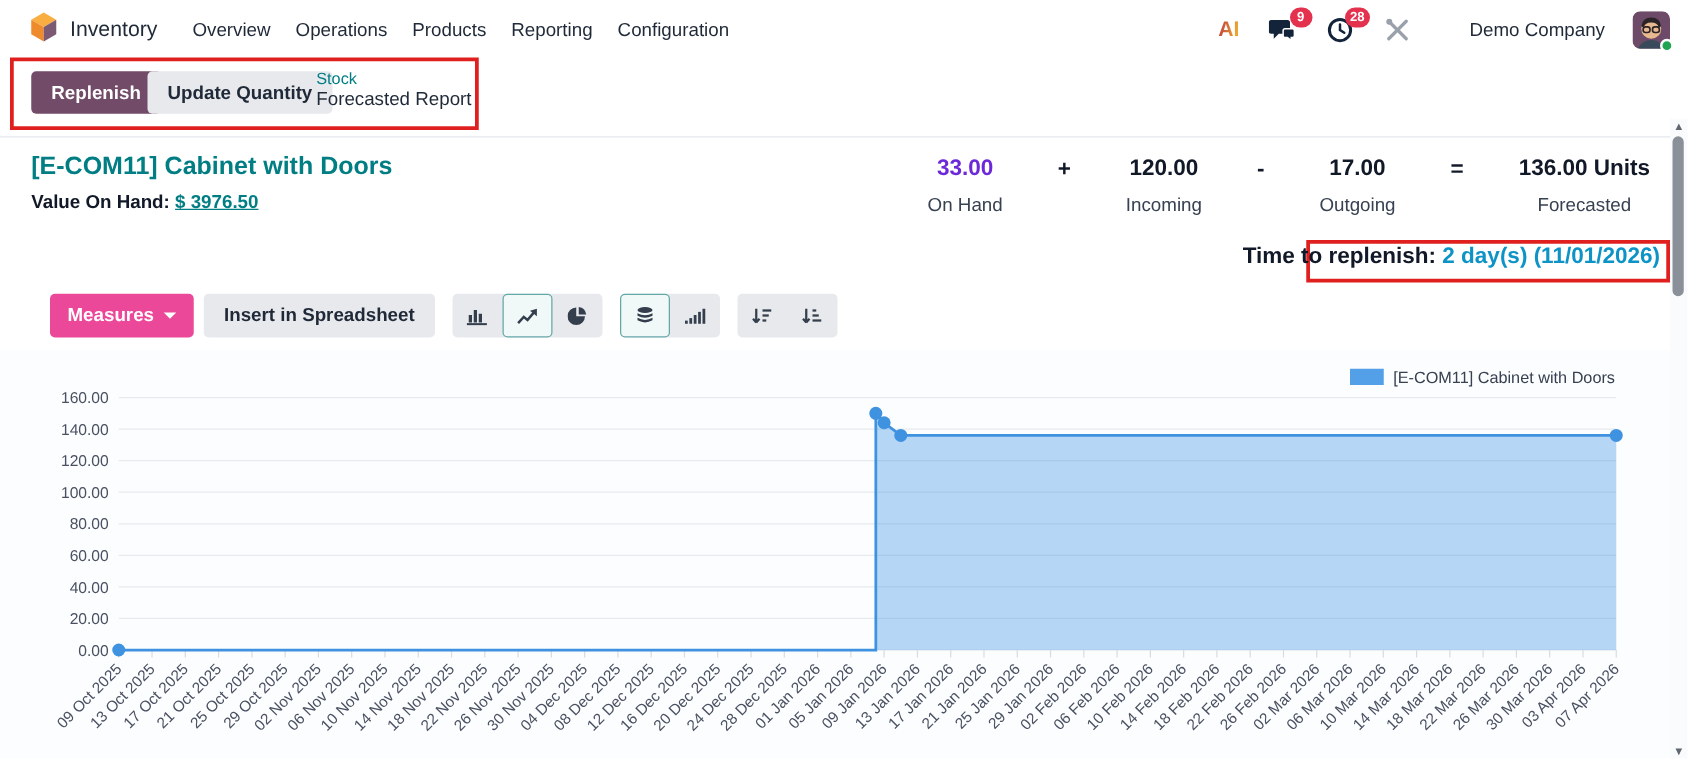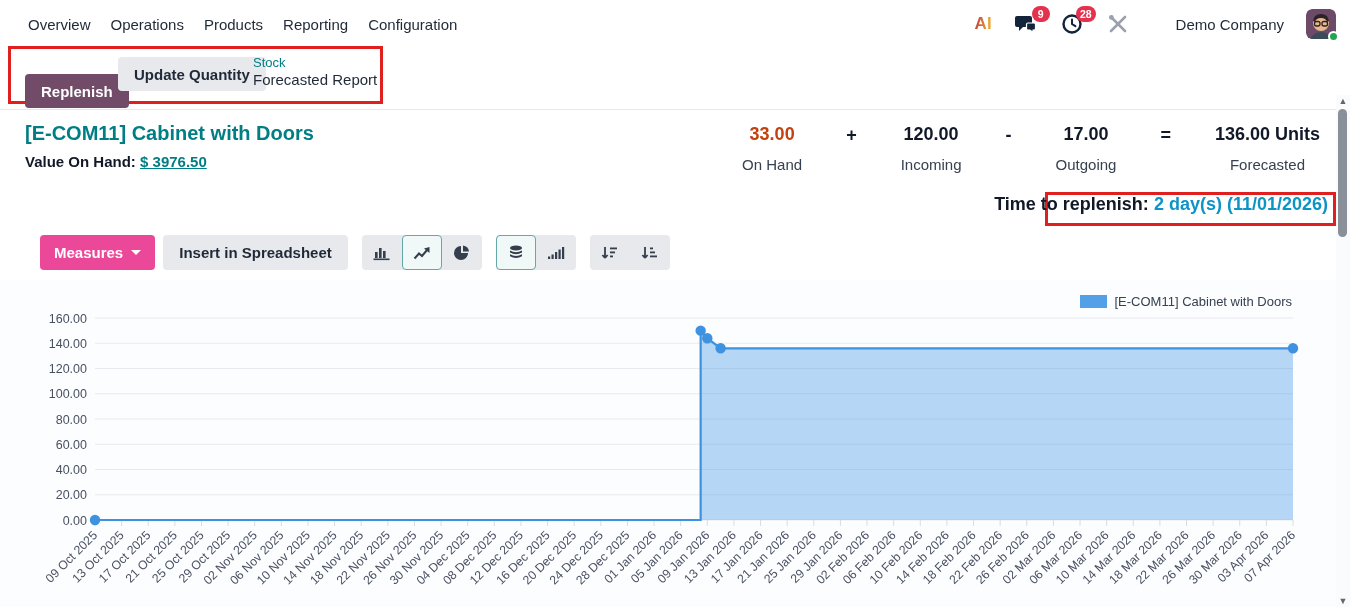--- a/index.html
+++ b/index.html
@@ -40,21 +40,21 @@
   
   .page-title { position:absolute; left:25px; top:122px; font-size:20px; font-weight:700; color:#017e84; }
   .voh { position:absolute; left:25px; top:153px; font-size:15px; }
   .voh b { font-weight:700; color:#111827; }
   .voh .amount { color:#017e84; font-weight:700;text-decoration:underline; }
 
   .stats { position:absolute; top:124px; right:30px; display:flex; align-items:flex-start; gap:44px; }
   .stat { display:flex; flex-direction:column; align-items:center; }
   .stat .num { font-size:18px; font-weight:700; color:#111827; white-space:nowrap; }
   .stat .lbl { font-size:15px; color:#374151; margin-top:11px; }
-  .stat .teal { color:#c2410c; cursor:pointer; }
+  .stat .teal { color:#6d28d9; cursor:pointer; }
   .op { font-size:18px; font-weight:700; padding-top:1px; }
 
   .replenish-info { position:absolute; top:194px; right:22px; font-size:18px; white-space:nowrap; }
   .replenish-info b { font-weight:700; color:#111827; }
   .replenish-info .link { color:#0d93c5; font-weight:700; cursor:pointer; }
 
   
   .toolbar { position:absolute; left:40px; top:235px; display:flex; align-items:center; gap:8px; }
   .btn-measures { background:#ec4899; color:#fff; padding:0 14px; gap:8px; height:35px; }
   .caret { display:inline-block; width:0; height:0; border-left:5px solid transparent; border-right:5px solid transparent;
@@ -78,20 +78,30 @@
   
   .scrollbar { position:absolute; right:0; top:95px; width:14px; height:512px; background:#fafbfc; }
   .scroll-arrow { position:absolute; left:0; width:14px; height:12px; display:flex; align-items:center; justify-content:center;
     color:#606770; font-size:9px; cursor:pointer; }
   .scroll-thumb { position:absolute; left:2px; top:14px; width:9px; height:128px; background:#8a9099; border-radius:5px; cursor:pointer; }
 </style>
 </head>
 <body>
 
 <div class="topbar">
+  <div class="app-brand">
+    <span>
+      <svg width="22" height="26" viewBox="0 0 22 26">
+        <polygon points="11,1 21,6.8 11,12.6 1,6.8" fill="#f9ae41"></polygon>
+        <polygon points="1,6.8 11,12.6 11,24.2 1,18.4" fill="#ee8b2c"></polygon>
+        <polygon points="11,12.6 21,6.8 21,18.4 11,24.2" fill="#7c5a74"></polygon>
+      </svg>
+    </span>
+    <span class="app-title">Inventory</span>
+  </div>
   <div class="nav-menus">
     <span>Overview</span>
     <span>Operations</span>
     <span>Products</span>
     <span>Reporting</span>
     <span>Configuration</span>
   </div>
   <div class="systray">
     <span class="ai-text">AI</span>
     <span class="tray-icon">
@@ -124,21 +134,21 @@
         <rect x="8.5" y="12.5" width="5.5" height="4.5" rx="2" fill="none" stroke="#2a2327" stroke-width="1.3"></rect>
         <rect x="16" y="12.5" width="5.5" height="4.5" rx="2" fill="none" stroke="#2a2327" stroke-width="1.3"></rect>
         <path d="M4 30 q4 -7 11 -7 q7 0 11 7 z" fill="#3b4a5a"></path>
       </svg>
       <span class="presence"></span>
     </span>
   </div>
 </div>
 
 <div class="annot" style="left:8px; top:46px; width:375px; height:58px;"></div>
-<button class="btn btn-primary abs" style="left:25px; top:74px;">Replenish</button>
+<button class="btn btn-primary abs" style="left:25px; top:57px;">Replenish</button>
 <button class="btn btn-secondary abs" style="left:118px; top:57px;">Update Quantity</button>
 <div class="breadcrumb">
   <span class="crumb-parent">Stock</span>
   <span class="crumb-current">Forecasted Report</span>
 </div>
 <div class="panel-divider"></div>
 
 <div class="page-title">[E-COM11] Cabinet with Doors</div>
 <div class="voh">
   <b>Value On Hand:</b>

